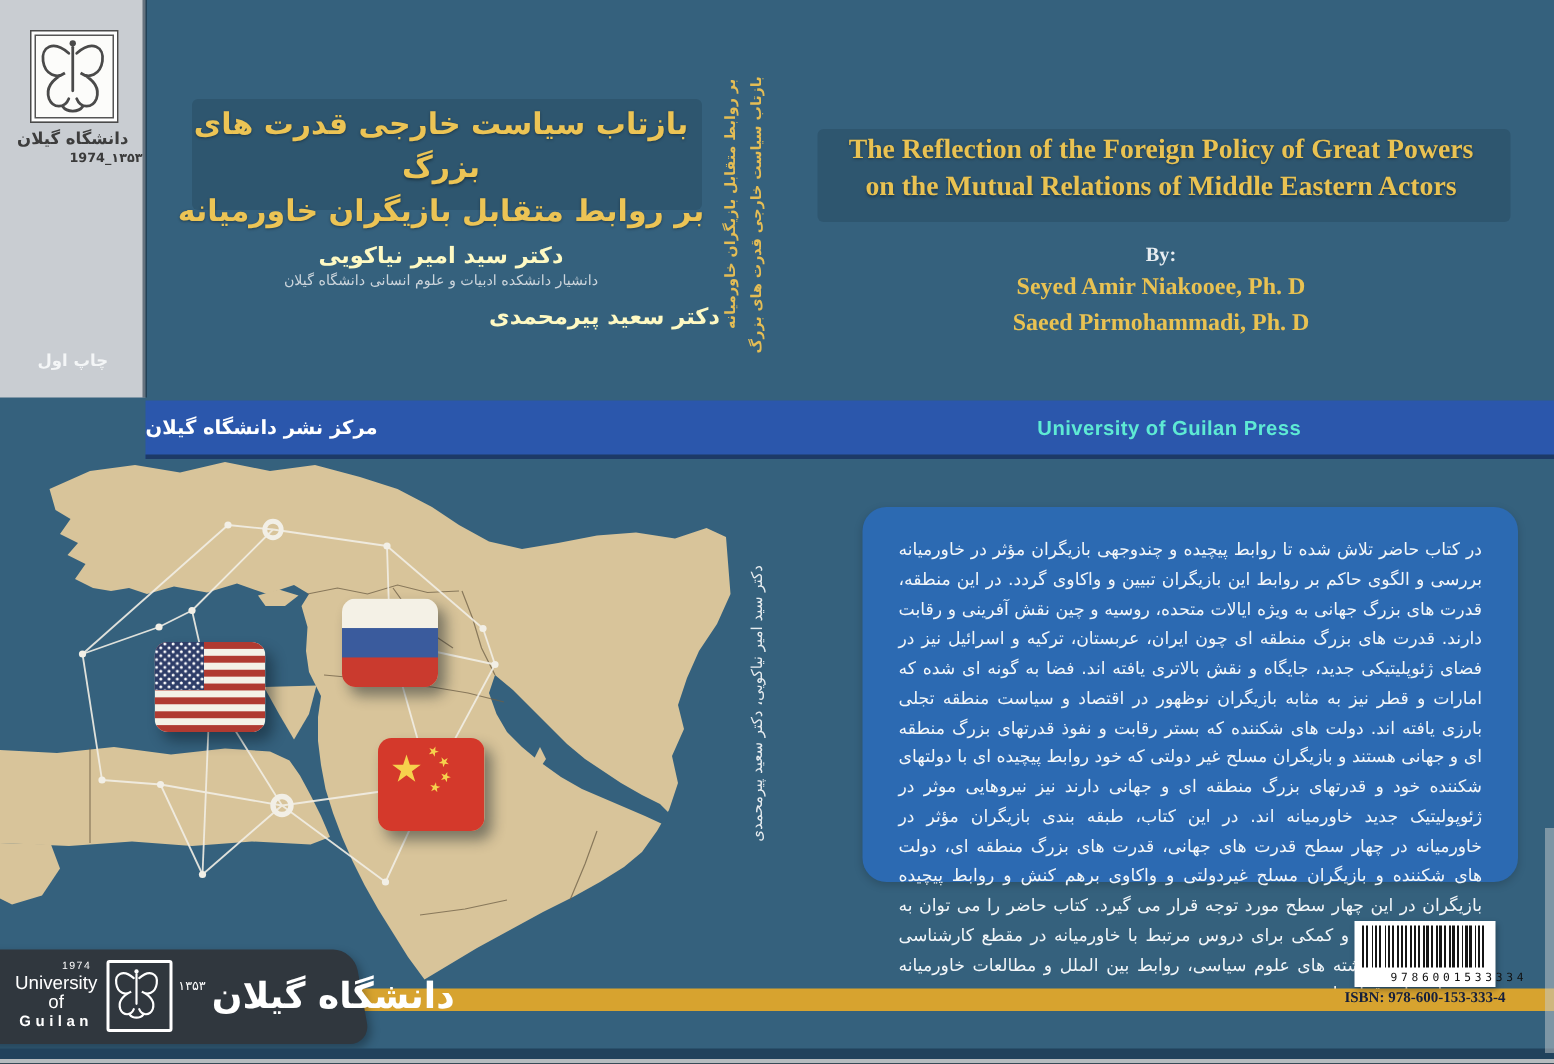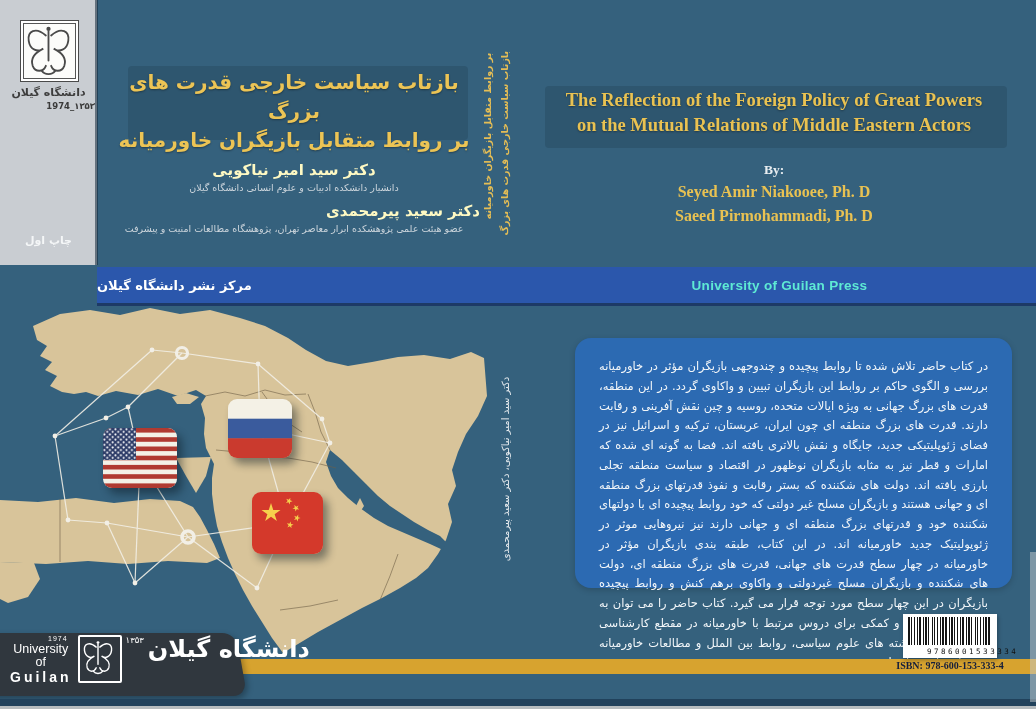--- a/index.html
+++ b/index.html
@@ -65,25 +65,25 @@
   
   .blurb-panel{left:575px;top:338px;width:437px;height:250px;background:#2c6ab2;
       border-radius:16px;z-index:2;box-shadow:0 2px 6px rgba(0,0,0,.18);}
   .blurb-text{padding:19px 24px;font-size:11.5px;line-height:1.72;color:#f2f6f9;
       text-align:justify;}
 
   
   .gold-stripe{left:200px;top:659px;width:836px;height:15px;background:#d7a32f;z-index:3;}
   .banner-bg{left:-34px;top:633px;width:270px;height:63px;background:#30373e;border-radius:14px;
       transform:skewX(10deg);transform-origin:0 0;z-index:5;box-shadow:2px 3px 6px rgba(0,0,0,.3);}
-  .banner-content{left:10px;top:635px;width:248px;height:58px;display:flex;align-items:flex-start;z-index:6;}
+  .banner-content{left:10px;top:635px;width:248px;height:58px;display:flex;align-items:center;z-index:6;}
   .ben{text-align:center;color:#fff;line-height:1.1;margin-right:6px;}
   .b-year{font-size:7px;letter-spacing:1px;text-align:right;padding-right:4px;}
   .b-line1{font-size:12.5px;}
-  .b-line2{font-size:14px;font-weight:bold;letter-spacing:3px;}
+  .b-line2{font-size:10px;font-weight:bold;letter-spacing:3px;}
   .blogo{width:40px;height:44px;border:2px solid #fff;border-radius:2px;flex:0 0 auto;}
   .b-yearfa{font-size:8.5px;color:#fff;margin:0 4px 12px 4px;}
   .b-fa{font-size:24px;font-weight:bold;color:#fff;white-space:nowrap;}
 
   .barcode{left:903px;top:614px;width:94px;height:44px;background:#fff;z-index:6;
       box-shadow:1px 2px 4px rgba(0,0,0,.3);}
   .bars{margin:3px 5px 0 5px;height:28px;
       background:repeating-linear-gradient(90deg,#141414 0 1.6px,#fff 1.6px 2.8px,
       #141414 2.8px 4.2px,#fff 4.2px 6.4px,#141414 6.4px 7.4px,#fff 7.4px 8.6px);}
   .bdigits{text-align:center;font-family:"DejaVu Sans Mono",monospace;font-size:7.5px;
@@ -230,21 +230,20 @@
 
   <div class="abs band" style="left:128px;top:66px;width:340px;height:74px;"></div>
   <div class="abs band" style="left:545px;top:86px;width:462px;height:62px;"></div>
 
   <div class="abs back-header fa">
     <div class="title-fa">بازتاب سیاست خارجی قدرت های بزرگ</div>
     <div class="title-fa">بر روابط متقابل بازیگران خاورمیانه</div>
     <div class="fa-name">دکتر سید امیر نیاکویی</div>
     <div class="fa-role">دانشیار دانشکده ادبیات و علوم انسانی دانشگاه گیلان</div>
     <div class="fa-name" style="margin-top:9px;text-align:right;">دکتر سعید پیرمحمدی</div>
-    <div class="fa-role">عضو هیئت علمی پژوهشکده ابرار معاصر تهران، پژوهشگاه مطالعات امنیت و پیشرفت</div>
   </div>
 
   <div class="abs front-header">
     <div class="title-en">The Reflection of the Foreign Policy of Great Powers</div>
     <div class="title-en">on the Mutual Relations of Middle Eastern Actors</div>
     <div class="by-label">By:</div>
     <div class="en-name">Seyed Amir Niakooee, Ph. D</div>
     <div class="en-name">Saeed Pirmohammadi, Ph. D</div>
   </div>
 

